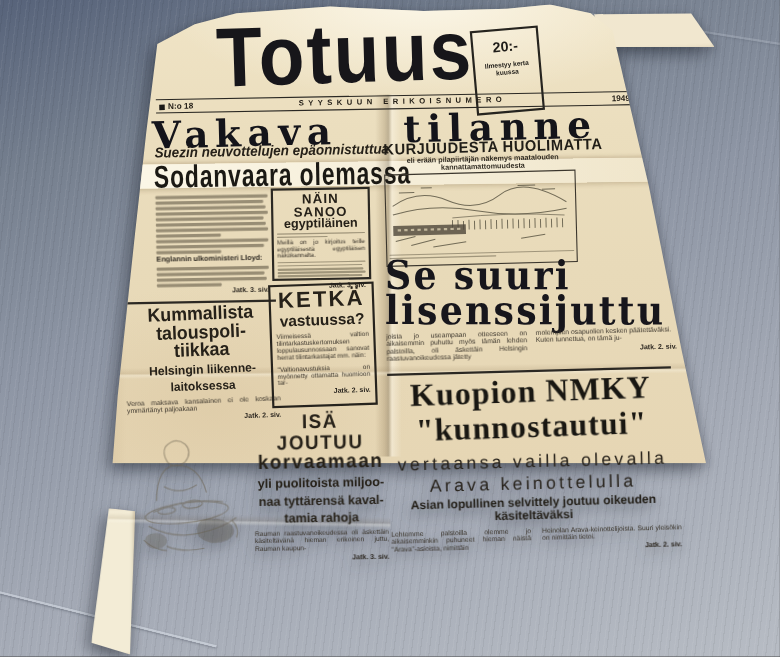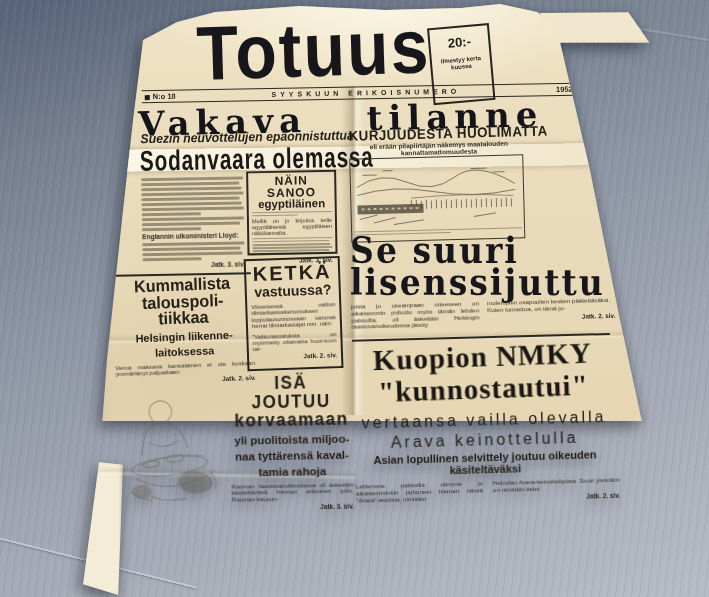--- a/index.html
+++ b/index.html
@@ -137,21 +137,21 @@
       <div class="content">
 
         <div class="abs mast">Totuus</div>
         <div class="abs pricebox">
           <div class="p">20:-</div>
           <div class="n">Ilmestyy kerta kuussa</div>
         </div>
         <div class="abs dateline">
           <span><span class="sq"></span><span>N:o 18</span></span>
           <span class="ed">SYYSKUUN ERIKOISNUMERO</span>
-          <span>1952</span>
+          <span>1949</span>
         </div>
 
         <div class="abs h-main">Vakava tilanne</div>
 
         <div class="abs kick1">Suezin neuvottelujen epäonnistuttua</div>
         <div class="abs h-sodanvaara">Sodanvaara olemassa</div>
 
         <div class="abs bodyA smallbody jst">
           <div class="bars">
               <i></i>

